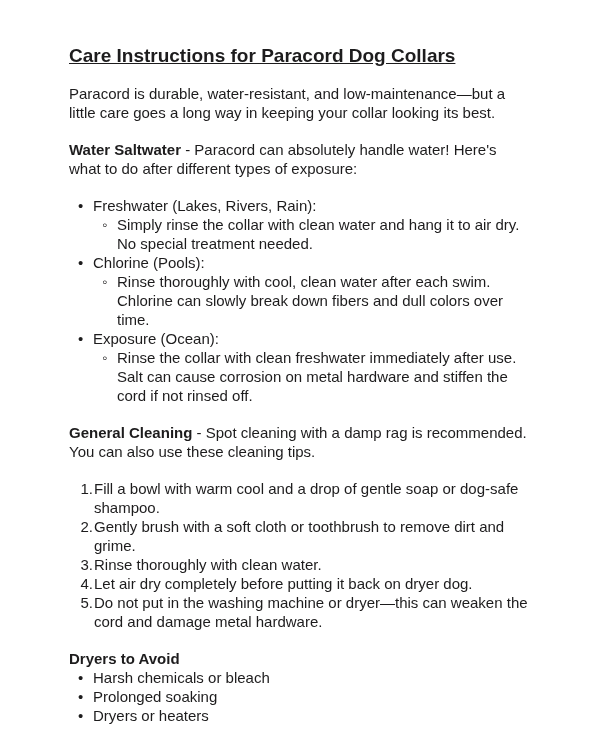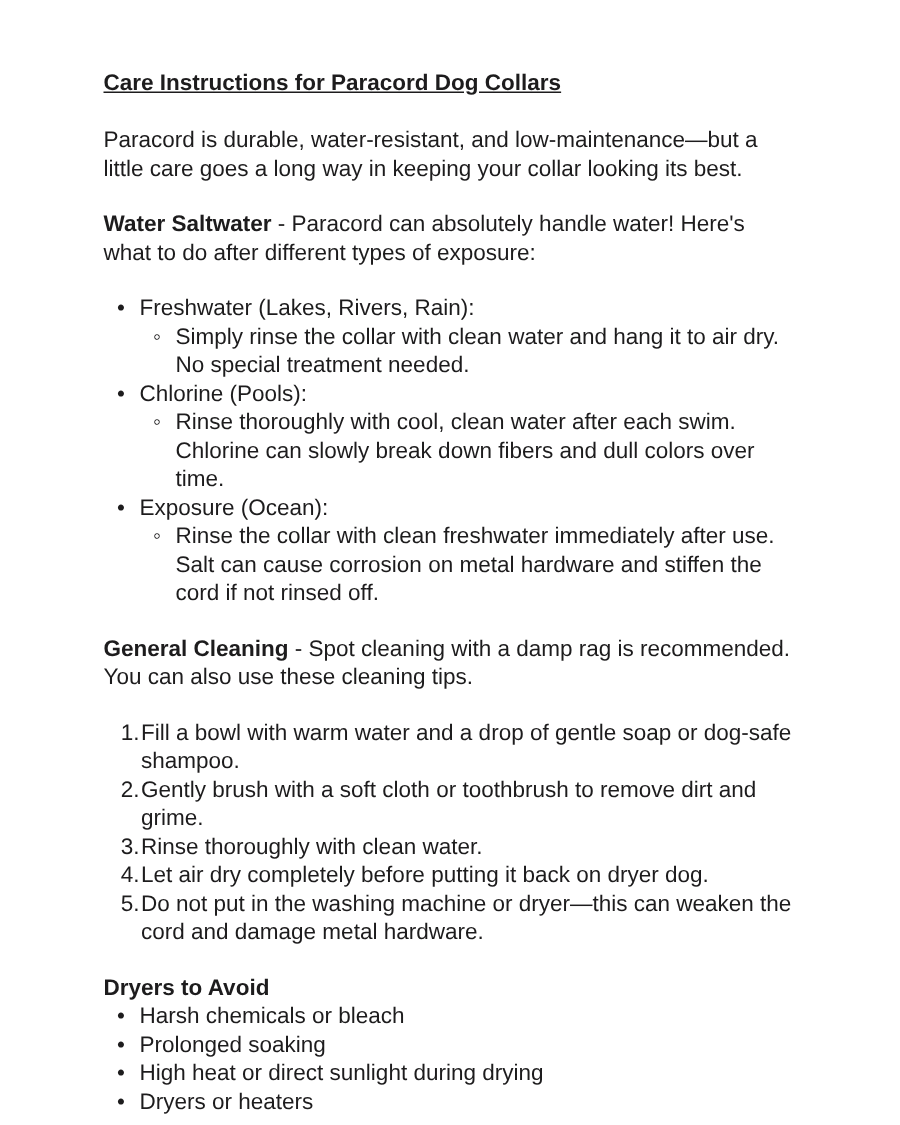--- a/index.html
+++ b/index.html
@@ -17,21 +17,21 @@
     width: 600px;
     min-height: 750px;
     padding: 46px 70px 30px 69px;
     font-family: "Liberation Sans", sans-serif;
     font-size: 15px;
     line-height: 19px;
     color: #1d1c1d;
     background: #ffffff;
   }
   .doc-title {
-    font-size: 15px;
+    font-size: 19px;
     line-height: 19px;
     font-weight: 700;
     text-decoration: underline;
     margin: 0 0 19px 0;
   }
   .para {
     margin: 0 0 18px 0;
   }
   .inline-heading {
     font-weight: 700;
@@ -116,29 +116,28 @@
       <span>Exposure (Ocean):</span>
       <ul class="sub">
         <li>Rinse the collar with clean freshwater immediately after use. Salt can cause corrosion on metal hardware and stiffen the cord if not rinsed off.</li>
       </ul>
     </li>
   </ul>
 
   <p class="para"><strong class="inline-heading">General Cleaning</strong><span> - Spot cleaning with a damp rag is recommended. You can also use these cleaning tips.</span></p>
 
   <ol class="steps">
-    <li>Fill a bowl with warm water and a drop of gentle soap or dog-safe shampoo.</li>
+    <li>Fill a bowl with warm cool and a drop of gentle soap or dog-safe shampoo.</li>
     <li>Gently brush with a soft cloth or toothbrush to remove dirt and grime.</li>
     <li>Rinse thoroughly with clean water.</li>
     <li>Let air dry completely before putting it back on dryer dog.</li>
     <li>Do not put in the washing machine or dryer—this can weaken the cord and damage metal hardware.</li>
   </ol>
 
   <p class="avoid-heading">Dryers to Avoid</p>
 
   <ul class="bullets tight">
     <li>Harsh chemicals or bleach</li>
     <li>Prolonged soaking</li>
-    <li>High heat or direct sunlight during drying</li>
     <li>Dryers or heaters</li>
   </ul>
 
 </div>
 
 </body></html>

